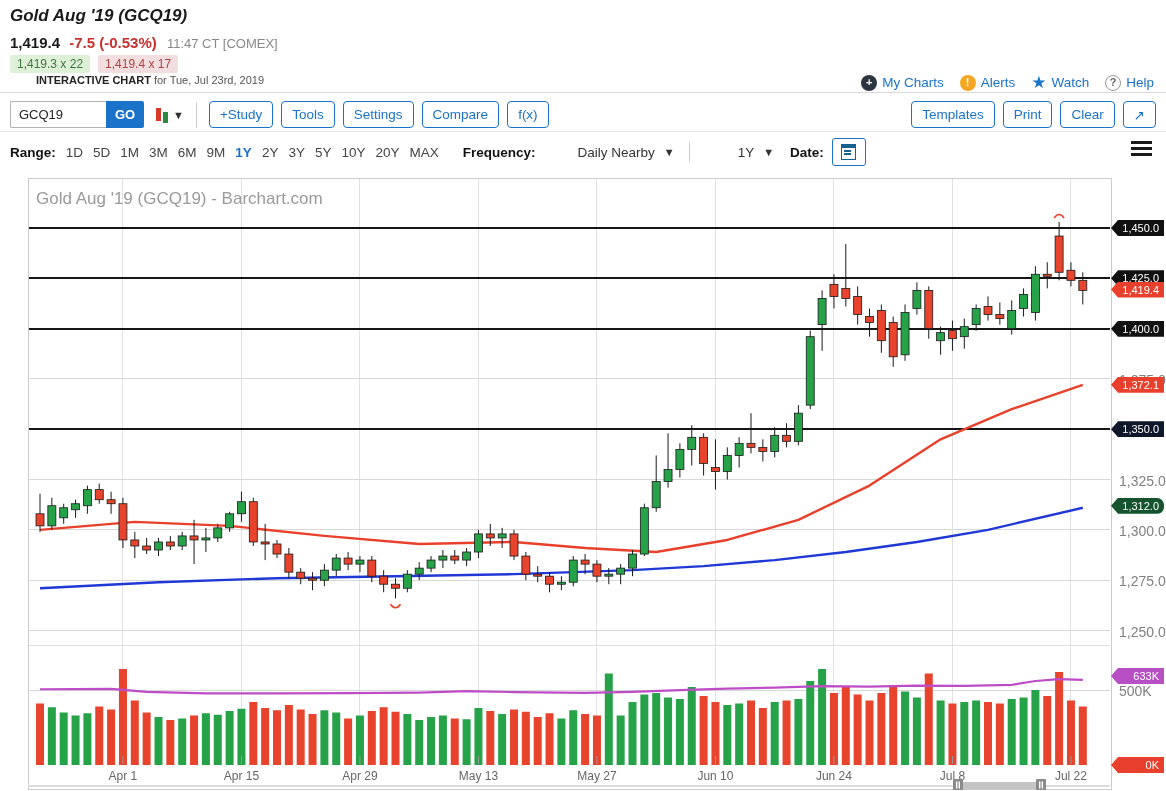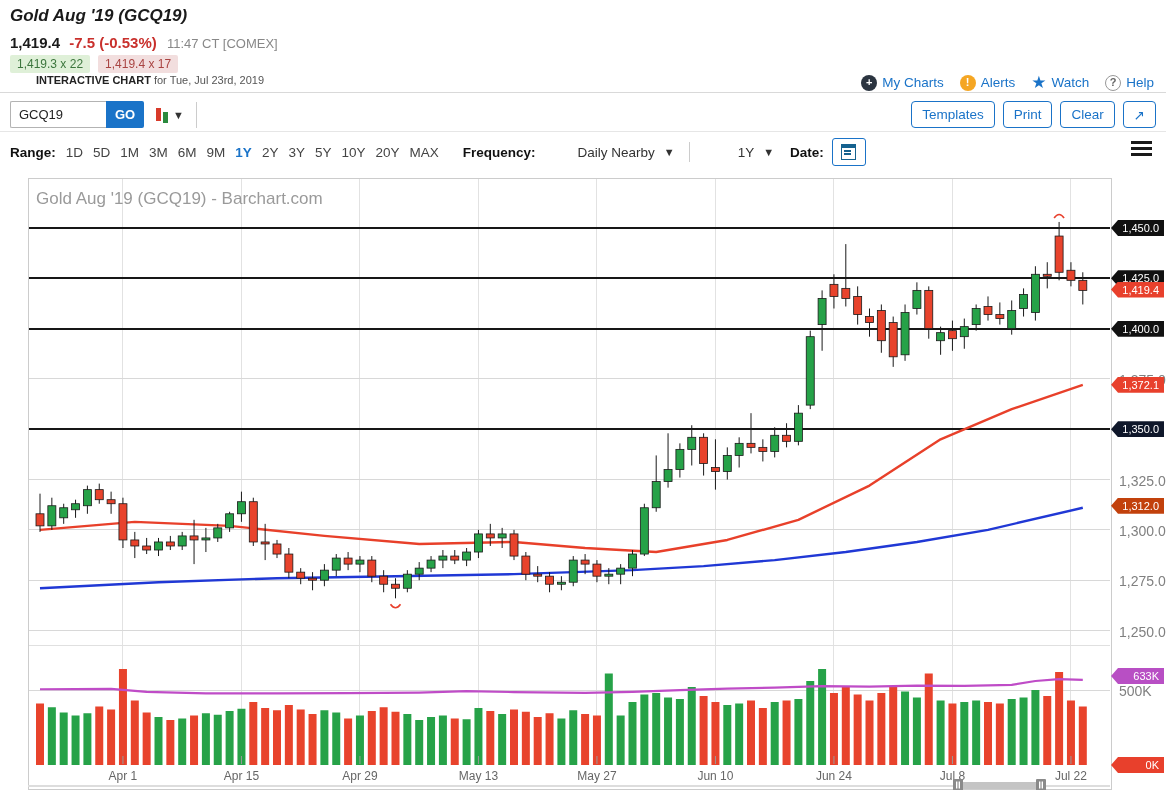--- a/index.html
+++ b/index.html
@@ -115,20 +115,27 @@
 
 <div class="toolbar">
   <input class="sym-input" value="GCQ19" style="">
   <button class="go-btn">GO</button>
   <span class="charttype">
     <span class="mini-candle mc-red"></span>
     <span class="mini-candle mc-green"></span>
     <span class="caret">▼</span>
   </span>
   <span class="tb-divider"></span>
+  <span class="tb-left-btns">
+    <button class="btn-outline">+Study</button>
+    <button class="btn-outline">Tools</button>
+    <button class="btn-outline">Settings</button>
+    <button class="btn-outline">Compare</button>
+    <button class="btn-outline">f(x)</button>
+  </span>
 </div>
 <div class="tb-right">
   <button class="btn-outline">Templates</button>
   <button class="btn-outline">Print</button>
   <button class="btn-outline">Clear</button>
   <button class="btn-outline">
       <span>↗</span>
     </button>
 </div>
 <div class="hr2"></div>
@@ -507,20 +514,20 @@
 </div>
 <div id="right-rail">
     <div class="rail-badge" style="top: 42px; background: rgb(17, 17, 17);">1,450.0</div>
     <div class="rail-badge" style="top: 92.315px; background: rgb(17, 17, 17); padding-left: 8px;">1,425.0</div>
     <div class="rail-badge" style="top: 103.586px; background: rgb(232, 64, 44);">1,419.4</div>
     <div class="rail-badge" style="top: 142.63px; background: rgb(17, 17, 17);">1,400.0</div>
     <div class="rail-plain" style="top: 193.945px;">1,375.0</div>
     <div class="rail-badge" style="top: 198.782px; background: rgb(232, 64, 44);">1,372.1</div>
     <div class="rail-badge" style="top: 243.26px; background: #0f172a;">1,350.0</div>
     <div class="rail-plain" style="top: 294.575px;">1,325.0</div>
-    <div class="rail-badge" style="top: 319.739px; background: #c2410c;">1,312.0</div>
+    <div class="rail-badge" style="top: 319.739px; background: #14532d; border-radius: 7px;">1,312.0</div>
     <div class="rail-plain" style="top: 344.89px;">1,300.0</div>
     <div class="rail-plain" style="top: 395.205px;">1,275.0</div>
     <div class="rail-plain" style="top: 445.52px;">1,250.0</div>
     <div class="rail-badge" style="top: 490.05px; background: rgb(184, 79, 196);">633K</div>
     <div class="rail-plain" style="top: 505px;">500K</div>
     <div class="rail-badge" style="top: 579px; background: rgb(232, 64, 44);">0K</div>
   </div>
 
 </body></html>

